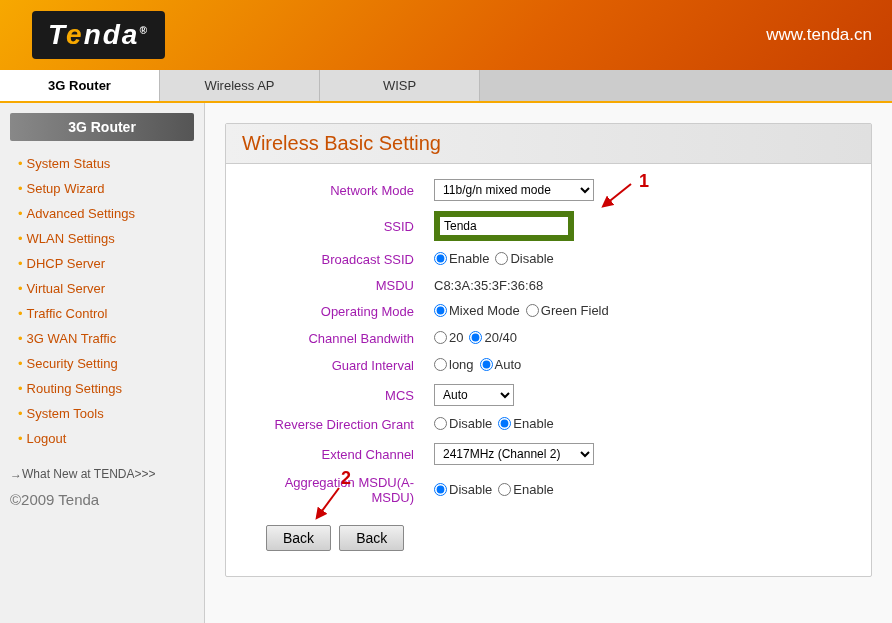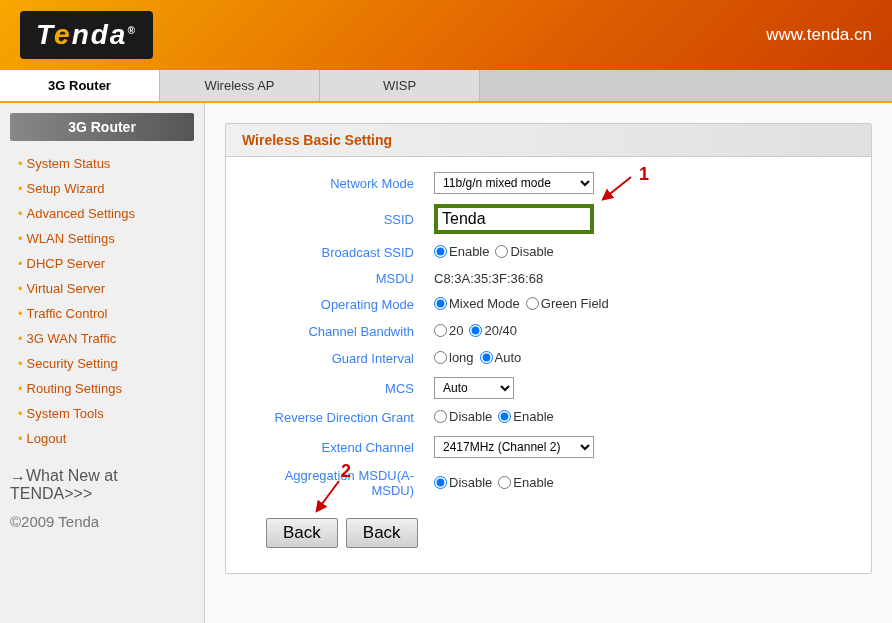--- a/index.html
+++ b/index.html
@@ -11,20 +11,21 @@
       height: 70px;
       display: flex;
       align-items: center;
       justify-content: space-between;
       padding: 0 20px;
     }
     .logo-box {
       background: #1a1a1a;
       padding: 8px 16px;
       border-radius: 4px;
+      margin-left: 12px;
     }
     .logo-text {
       color: white;
       font-size: 28px;
       font-weight: bold;
       font-style: italic;
       letter-spacing: 2px;
     }
     .logo-text span {
       color: #f7a800;
@@ -88,21 +89,21 @@
     }
     .sidebar-item::before {
       content: '•';
       color: #f7a800;
       margin-right: 4px;
     }
     .sidebar-divider { height: 8px; }
     .sidebar-arrow-item {
       padding: 8px 10px 5px 10px;
       color: #555;
-      font-size: 16px;
+      font-size: 12px;
     }
     .sidebar-footer {
       padding: 5px 10px;
       color: #777;
       font-size: 15px;
     }
 
     
     .content {
       flex: 1;
@@ -114,52 +115,52 @@
       background: #fff;
       border: 1px solid #ccc;
       border-radius: 2px;
       padding-bottom: 20px;
     }
     .section-header {
       background: linear-gradient(to right, #f0f0f0, #e0e0e0);
       border-bottom: 1px solid #ccc;
       padding: 8px 16px;
       color: #c85000;
-      font-weight: bold;
-      font-size: 14px;
+      font-weight: normal;
+      font-size: 20px;
     }
 
     .form-table {
       margin: 10px 20px;
       border-collapse: collapse;
       width: calc(100% - 40px);
     }
     .form-table tr td {
       padding: 5px 8px;
       vertical-align: middle;
     }
     .form-table td:first-child {
       width: 180px;
-      color: #3b82f6;
+      color: #a21caf;
       text-align: right;
       padding-right: 12px;
     }
 
     select.form-select {
       padding: 2px 4px;
       border: 1px solid #999;
       font-size: 12px;
       background: #fff;
       min-width: 160px;
     }
     input.form-input {
       padding: 2px 4px;
-      border: 4px solid #4d7c0f;
-      font-size: 16px;
-      width: 160px;
+      border: 6px solid #4d7c0f;
+      font-size: 12px;
+      width: 140px;
     }
     .radio-group {
       display: inline-flex;
       align-items: center;
       gap: 6px;
     }
     .radio-group label {
       display: flex;
       align-items: center;
       gap: 2px;
@@ -176,21 +177,21 @@
       display: flex;
       gap: 8px;
       margin: 15px 20px 5px 20px;
       position: relative;
     }
     .btn {
       padding: 4px 16px;
       border: 1px solid #888;
       background: linear-gradient(to bottom, #f0f0f0, #d0d0d0);
       cursor: pointer;
-      font-size: 17px;
+      font-size: 14px;
       border-radius: 2px;
     }
   </style>
 </head>
 <body>
 
 <div class="header">
   <div class="logo-box">
     <span class="logo-text">
       T<span>e</span>nda<sup class="logo-trademark">®</sup>

